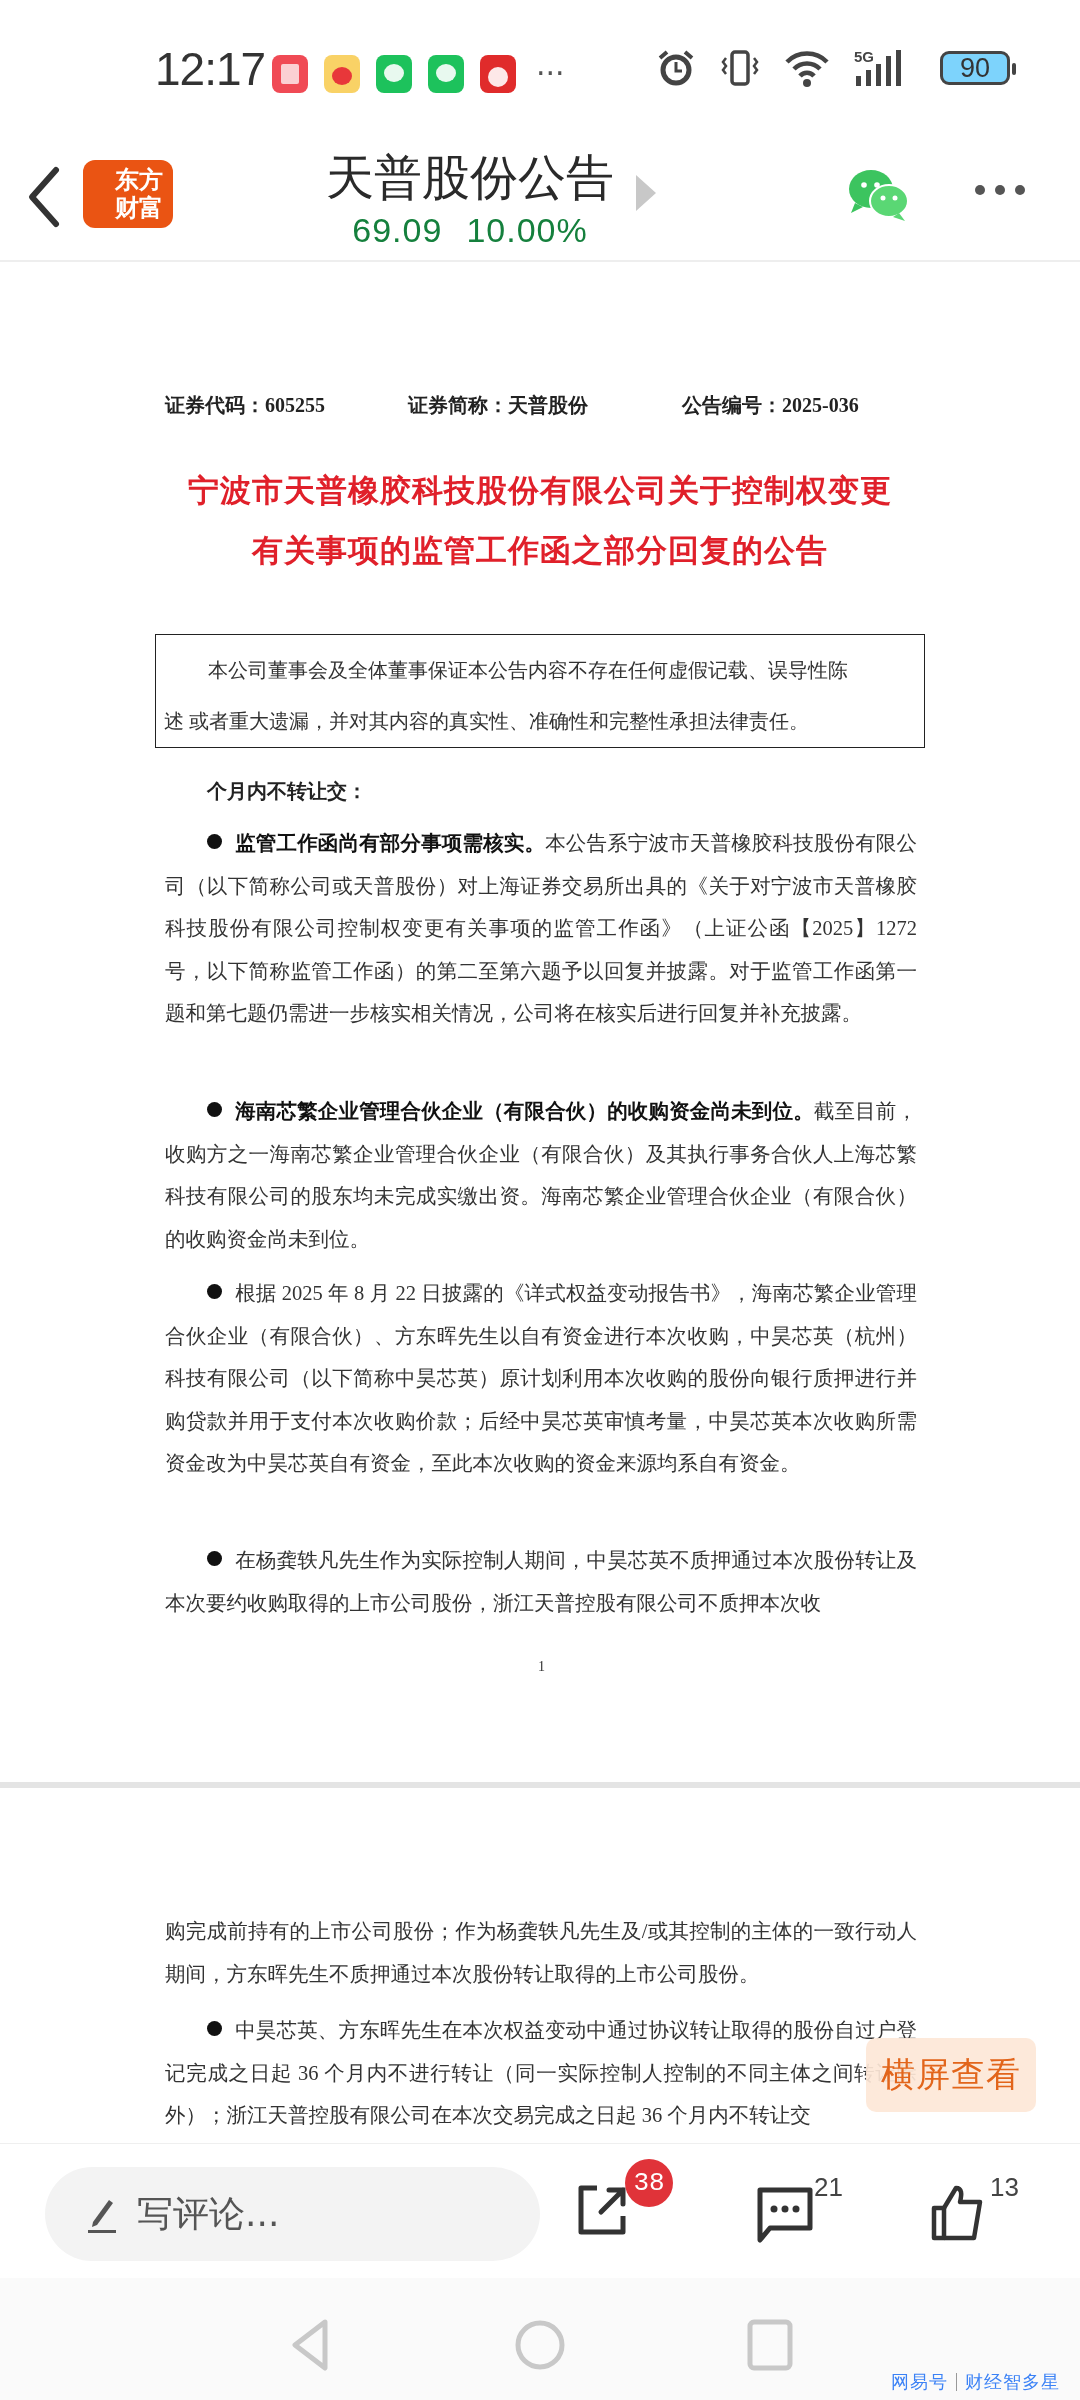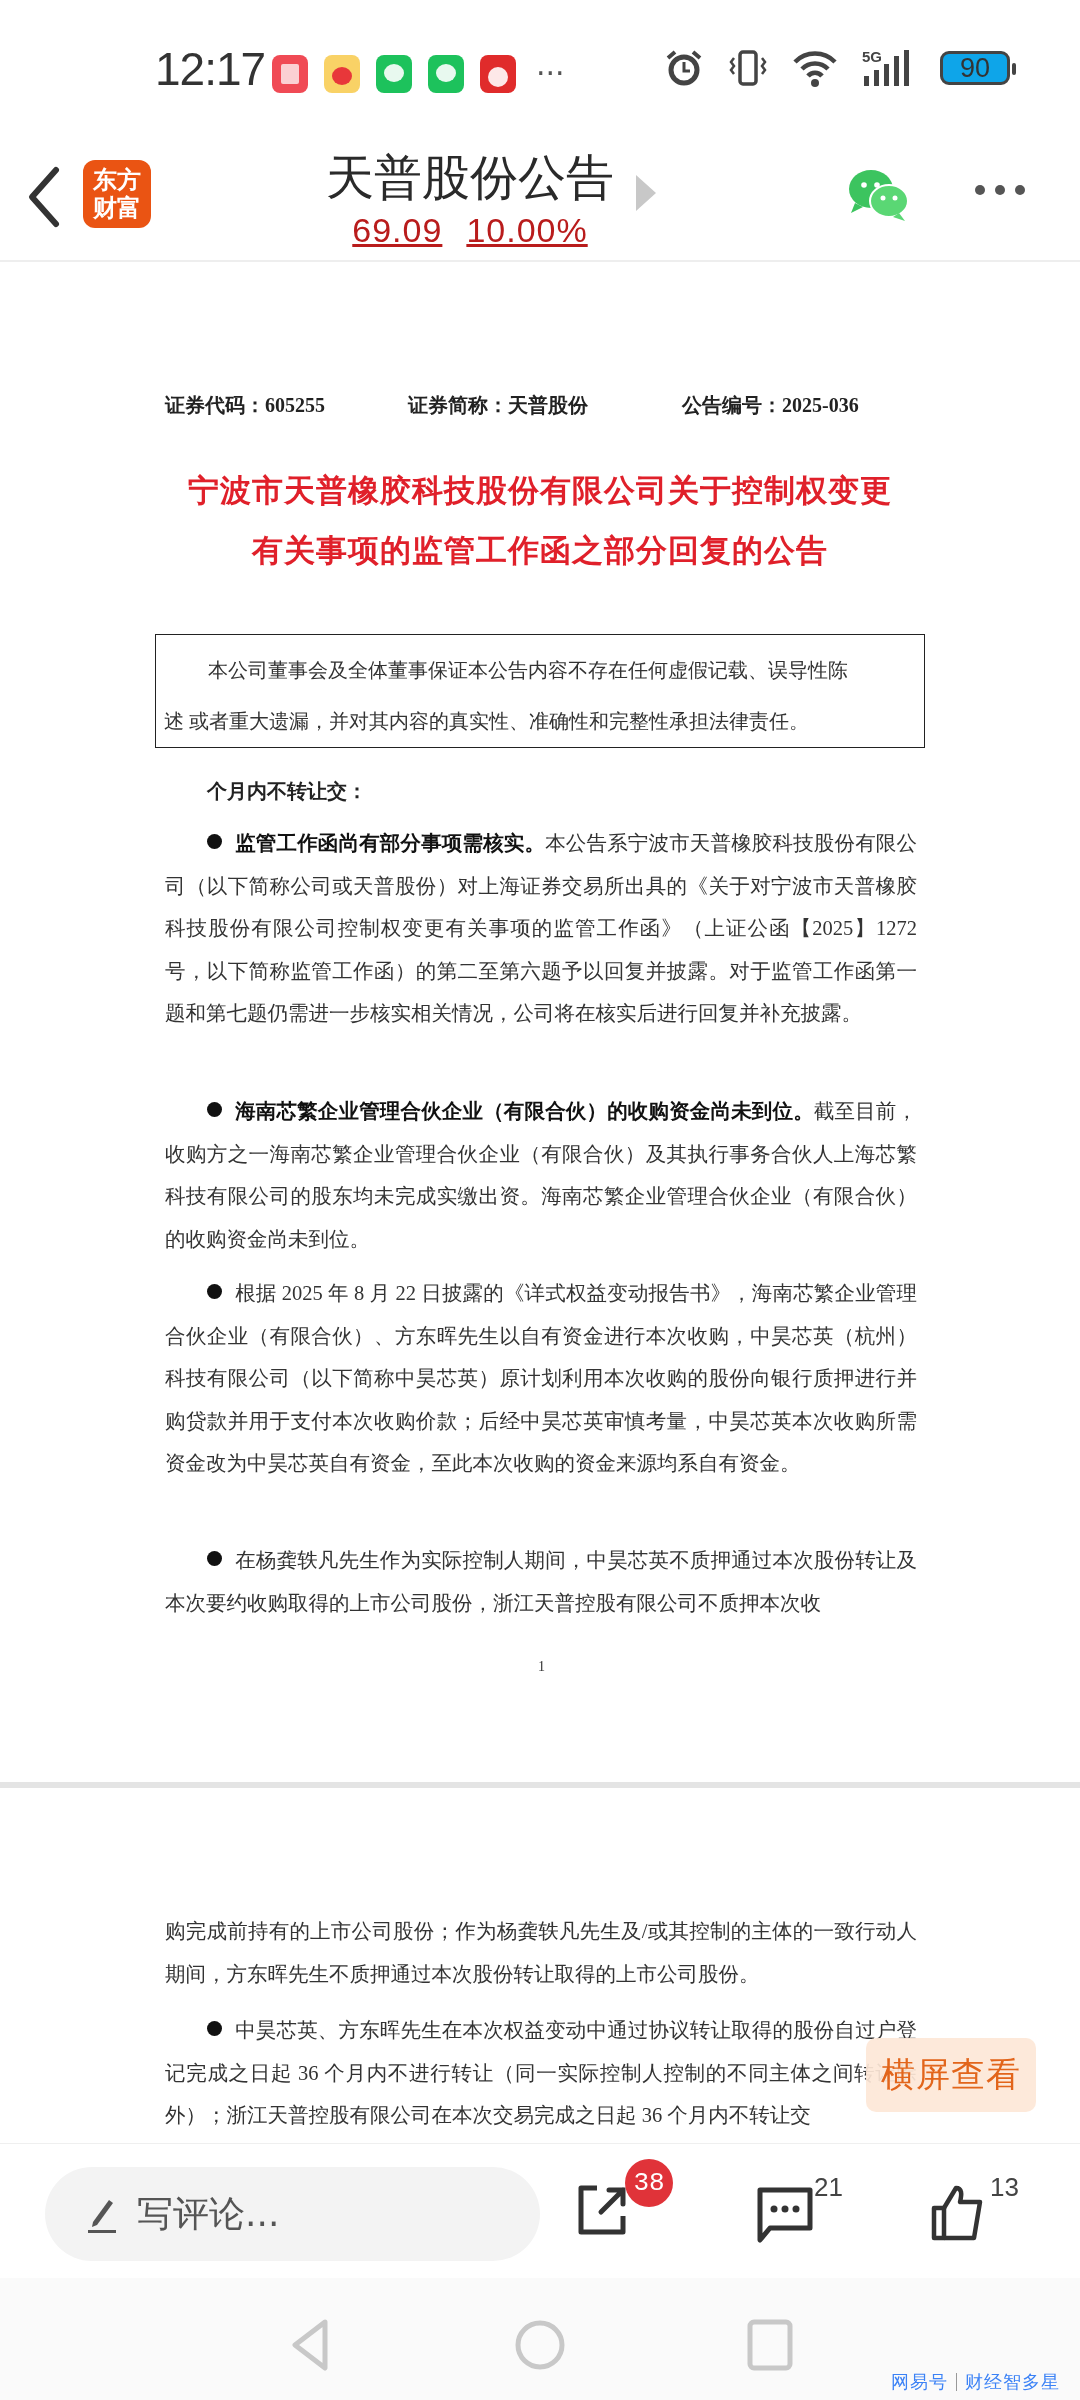--- a/index.html
+++ b/index.html
@@ -18,30 +18,30 @@
   .app-red::after { content:""; position:absolute; left:9px; top:9px; width:18px; height:20px; background:#fbd0d3; border-radius:2px; }
   .app-weibo { background:#f9d266; }
   .app-weibo::after { content:""; position:absolute; left:8px; top:12px; width:20px; height:18px; border-radius:50%; background:#e8373a; }
   .app-wechat { background:#1dc25c; }
   .app-wechat::after { content:""; position:absolute; left:8px; top:9px; width:20px; height:18px; border-radius:50%; background:#fff; opacity:.9; }
   .app-pdd { background:#e02b2b; }
   .app-pdd::after { content:""; position:absolute; left:8px; top:12px; width:20px; height:20px; border-radius:50%; background:#fde8e8; }
   .sb-more { font-size:30px; color:#555; margin-left:4px; line-height:30px; }
   .sb-right { position:absolute; right:70px; top:48px; display:flex; align-items:center; gap:24px; }
   .sb-icon { display:inline-block; }
-  .battery { width:70px; height:34px; border:3px solid #444; border-radius:9px; background:#0ea5e9; position:relative; display:flex; align-items:center; justify-content:center; font-size:27px; color:#333; font-family:"Liberation Sans",sans-serif; box-sizing:border-box; }
+  .battery { width:70px; height:34px; border:3px solid #444; border-radius:9px; background:#7dd3fc; position:relative; display:flex; align-items:center; justify-content:center; font-size:27px; color:#333; font-family:"Liberation Sans",sans-serif; box-sizing:border-box;margin-left:8px; }
   .battery::after { content:""; position:absolute; right:-9px; top:9px; width:4px; height:12px; background:#444; border-radius:2px; }
 
   
   .header { position:absolute; left:0; top:140px; width:1080px; height:120px; border-bottom:2px solid #eeeeee; }
   .back-btn { position:absolute; left:20px; top:20px; width:50px; height:75px; }
-  .logo { position:absolute; left:83px; top:20px; width:68px; height:68px; border-radius:12px; background:#ea5413; color:#fff; font-size:24px; line-height:28px; text-align:center; display:flex; flex-direction:column; justify-content:center; font-weight:bold; }
+  .logo { position:absolute; left:83px; top:20px; width:68px; height:68px; border-radius:12px; background:#ea5413; color:#fff; font-size:24px; line-height:28px; text-align:center; display:flex; flex-direction:column; justify-content:center; font-weight:bold;padding-left:22px; }
   .title-wrap { position:absolute; left:300px; top:5px; width:340px; text-align:center; }
   .page-title { font-size:48px; color:#2a2a2a; line-height:64px; display:block; }
-  .quote { font-size:34px; color:#b91c1c; display:block; margin-top:2px; font-family:"Liberation Sans",sans-serif; letter-spacing:1px;text-decoration:underline; }
+  .quote { font-size:34px; color:#15803d; display:block; margin-top:2px; font-family:"Liberation Sans",sans-serif; letter-spacing:1px; }
   .quote span { margin:0 12px; }
   .title-arrow { position:absolute; left:636px; top:175px; width:0; height:0; border-top:18px solid transparent; border-bottom:18px solid transparent; border-left:20px solid #c8c8c8; }
   .wechat-share { position:absolute; left:845px; top:165px; width:66px; height:58px; }
   .more-btn { position:absolute; left:975px; top:185px; display:flex; gap:10px; }
   .more-btn i { width:10px; height:10px; border-radius:50%; background:#555; display:block; }
 
   
   .doc { position:absolute; left:0; top:262px; width:1080px; height:1520px; background:#fff; }
   .docfont { font-family:"Liberation Serif","DejaVu Serif",serif; }
   .meta-row { position:absolute; top:130px; left:165px; width:780px; font-size:20px; font-weight:bold; color:#222; }

